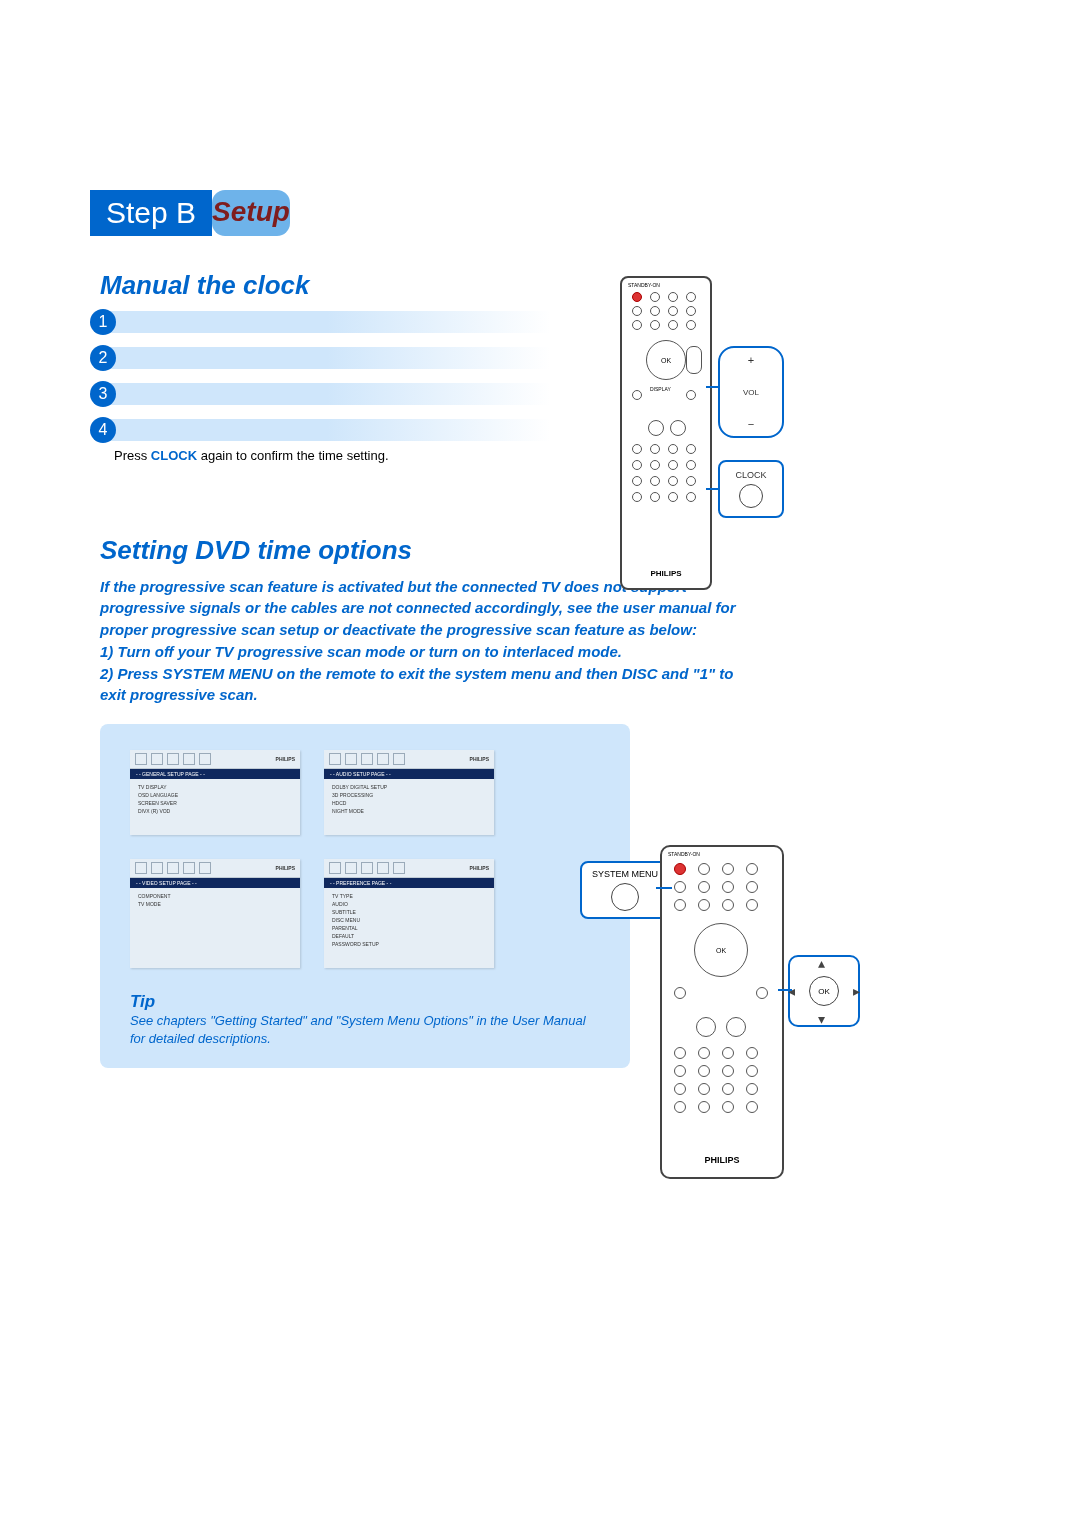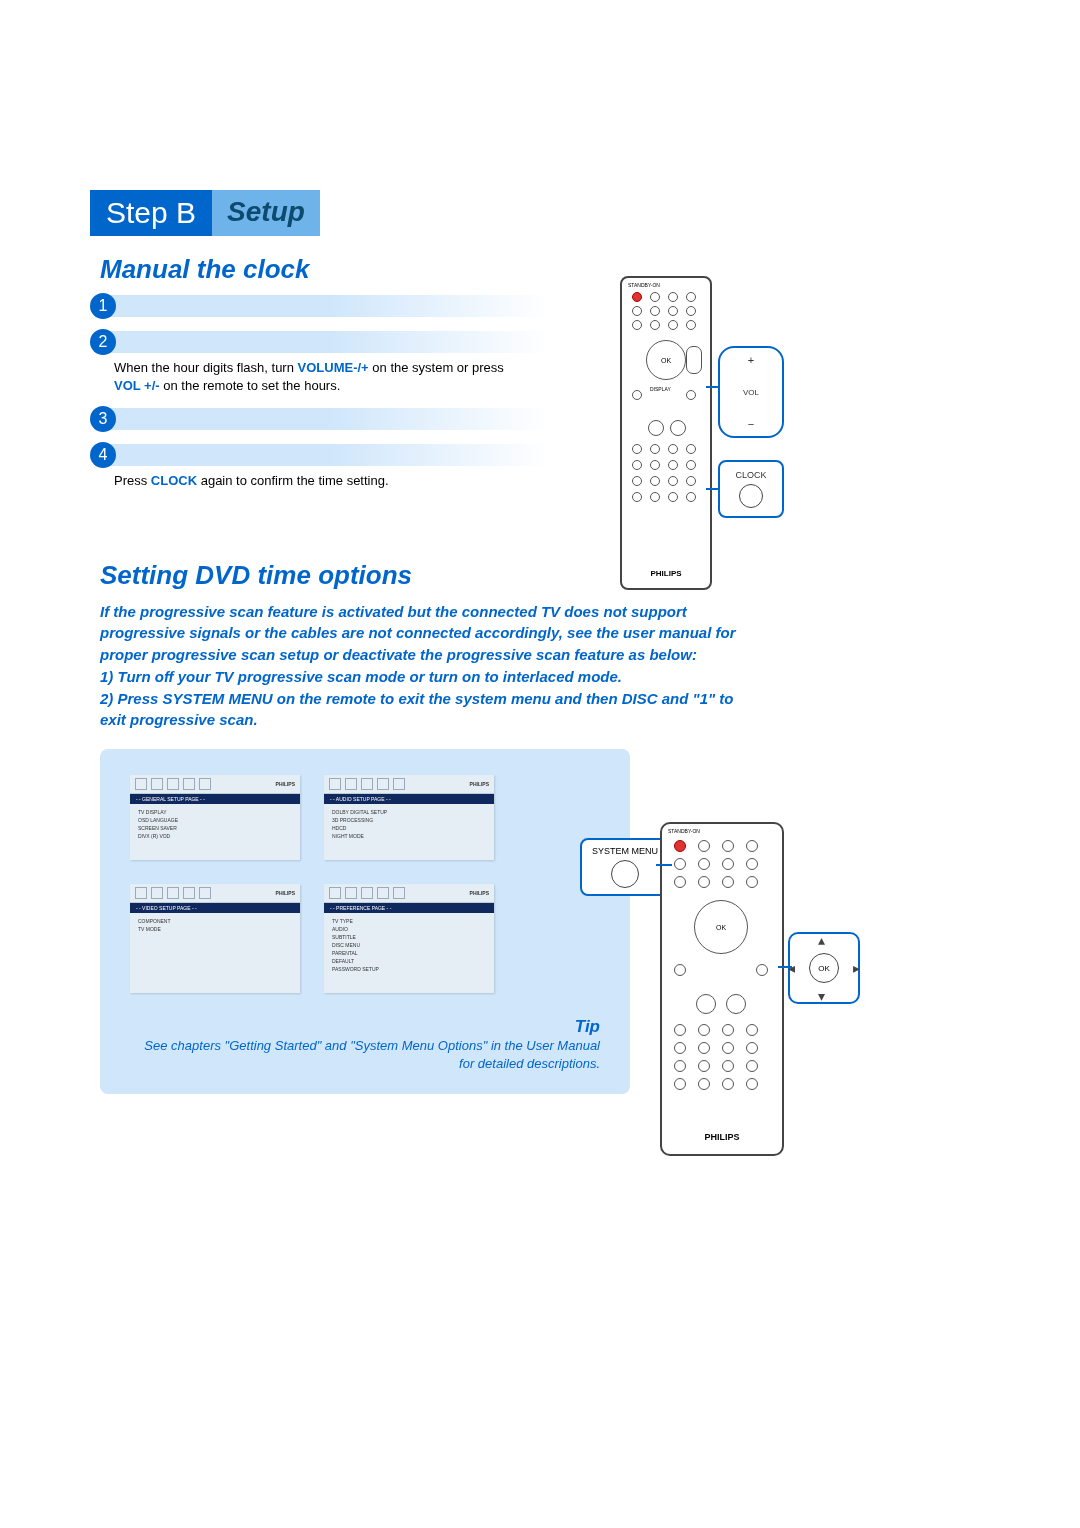--- a/index.html
+++ b/index.html
@@ -12,36 +12,37 @@
   .page {
     width: 1080px;
     height: 1528px;
     position: relative;
     box-sizing: border-box;
     padding: 60px 90px;
   }
   .banner {
     display: inline-flex;
     margin-top: 130px;
-    margin-bottom: 4px;
+    margin-bottom: 20px;
   }
   .banner-left {
     background: #0066cc;
     color: #fff;
     font-size: 30px;
     padding: 6px 16px;
     font-weight: normal;
   }
   .banner-right {
     background: #6eb3ea;
-    color: #0c4a6e;
+    color: #7f1d1d;
     font-style: italic;
     font-size: 28px;
-    padding: 6px 15px;
+    padding: 6px 0;
     font-weight: bold;
+    border-radius: 13px;
   }
   .section-title {
     color: #0066cc;
     font-style: italic;
     font-size: 26px;
     font-weight: bold;
     margin: 14px 0 10px 10px;
   }
   .step-row {
     position: relative;
@@ -131,21 +132,20 @@
     padding: 2px 6px;
     font-size: 5px;
   }
   .menu-body {
     padding: 4px 8px 20px 8px;
     font-size: 5px;
     line-height: 1.6;
   }
   .tip-block {
     margin-top: 14px;
-    text-align: right;
   }
   .tip-title {
     color: #0066cc;
     font-style: italic;
     font-weight: bold;
     font-size: 17px;
   }
   .tip-text {
     color: #0066cc;
     font-style: italic;
@@ -206,21 +206,21 @@
     width: 14px; height: 0; border-top: 2px solid #0066cc;
   }
   .line2 {
     position: absolute;
     left: 706px; top: 488px;
     width: 14px; height: 0; border-top: 2px solid #0066cc;
   }
   .remote2-wrap {
     position: absolute;
     left: 580px;
-    top: 822px;
+    top: 845px;
   }
   .remote2 {
     width: 120px;
     height: 330px;
     border: 2px solid #444;
     border-radius: 10px;
     background: #fff;
     position: relative;
     margin-left: 80px;
   }
@@ -281,21 +281,20 @@
   <div class="section-title">Manual the clock</div>
 
   <div class="step-row">
     <div class="step-bar"></div>
     <div class="step-circle">1</div>
   </div>
 
   <div class="step-row">
     <div class="step-bar"></div>
     <div class="step-circle">2</div>
-    <div class="step-text">When the hour digits flash, turn <b>VOLUME-/+</b> on the system or press <b>VOL +/-</b> on the remote to set the hours.</div>
   </div>
 
   <div class="step-row">
     <div class="step-bar"></div>
     <div class="step-circle">3</div>
   </div>
 
   <div class="step-row">
     <div class="step-bar"></div>
     <div class="step-circle">4</div>

